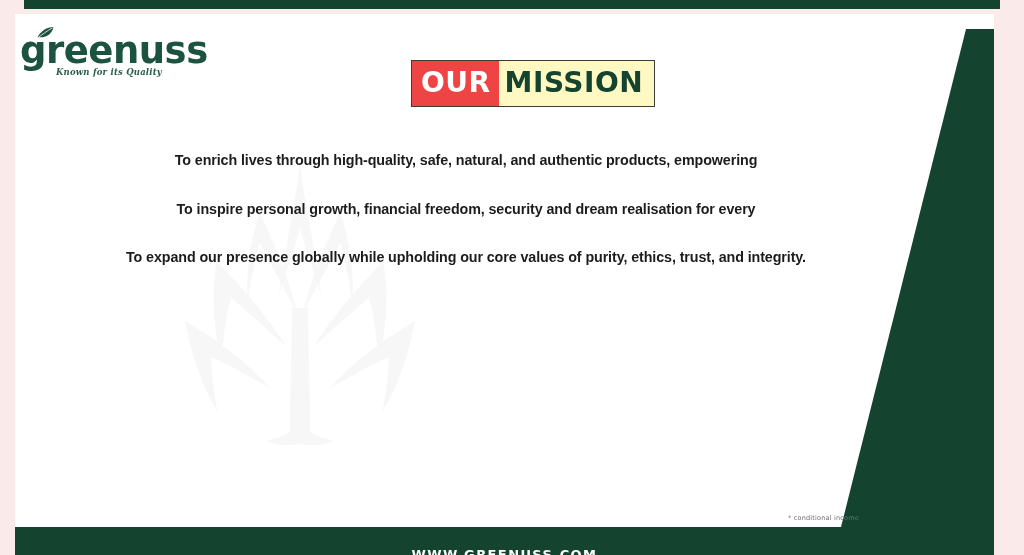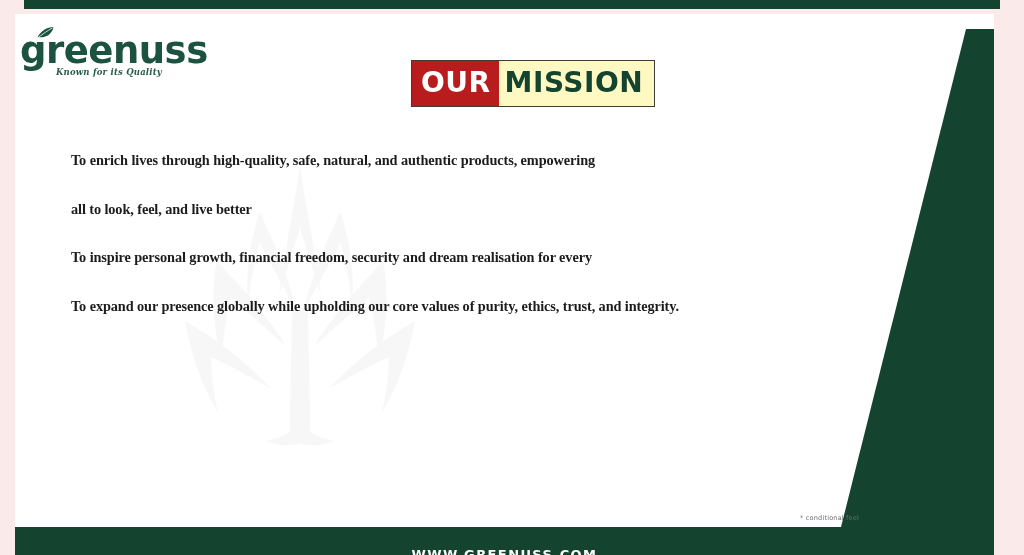--- a/index.html
+++ b/index.html
@@ -123,46 +123,47 @@
   .heading-part {
     font-family: "DejaVu Sans", sans-serif;
     font-size: 28px;
     font-weight: 700;
     letter-spacing: 0.5px;
     line-height: 1;
     padding: 8px 8px 9px 9px;
     white-space: nowrap;
   }
   .heading-part.inverse {
-    background: #b91c1c;
+    background: #ef4444;
     color: #ffffff;
   }
   .heading-part.normal {
     background: #fef9c3;
     color: #144330;
     padding-left: 6px;
     padding-right: 11px;
   }
 
   
   .body-copy {
     position: absolute;
     top: 136px;
     left: 56px;
     width: 790px;
     z-index: 2;
   }
   .mission-line {
-    font-family: Liberation Serif, serif;
+    font-family: Liberation Sans, sans-serif;
     font-size: 14.3px;
     font-weight: 700;
     color: #1c1c1c;
     line-height: 1.45;
     margin-bottom: 28px;
     letter-spacing: -0.1px;
+    text-align: center;
   }
   .mission-line:last-child { margin-bottom: 0; }
 
   
   .footnote {
     position: absolute;
     right: 135px;
     bottom: 33px;
     z-index: 3;
     font-family: "DejaVu Sans", sans-serif;
@@ -235,25 +236,24 @@
       <span class="logo-tagline">Known for its Quality</span>
     </div>
 
     <div class="heading">
       <span class="heading-part inverse">OUR</span>
       <span class="heading-part normal">MISSION</span>
     </div>
 
     <div class="body-copy">
       <p class="mission-line">To enrich lives through high-quality, safe, natural, and authentic products, empowering</p>
-      <p class="mission-line">all to look, feel, and live better</p>
       <p class="mission-line">To inspire personal growth, financial freedom, security and dream realisation for every</p>
       <p class="mission-line">To expand our presence globally while upholding our core values of purity, ethics, trust, and integrity.</p>
     </div>
 
-    <div class="footnote">* conditional feel</div>
+    <div class="footnote">* conditional income</div>
 
     <div class="footer">
       <span class="footer-url">WWW.GREENUSS.COM</span>
     </div>
 
   </div>
 </div>
 
 </body></html>

